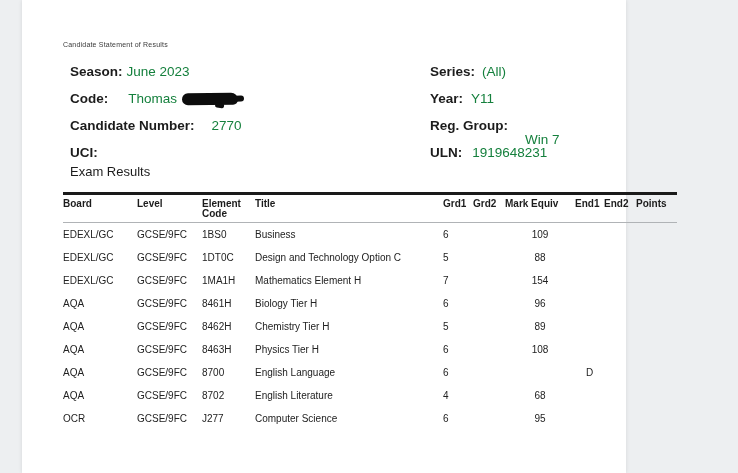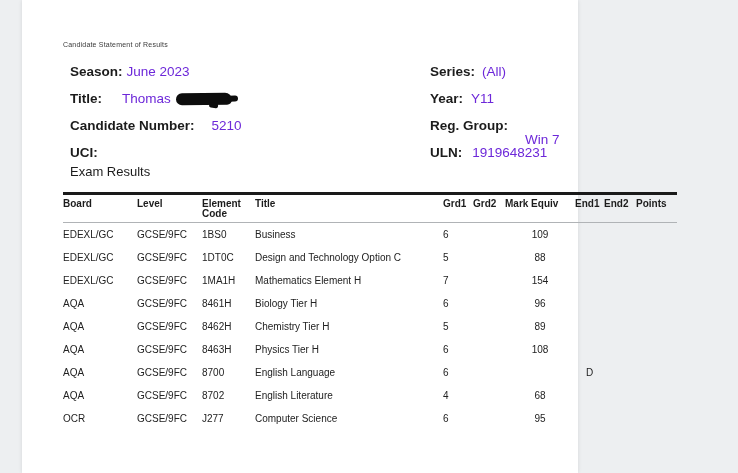--- a/index.html
+++ b/index.html
@@ -6,31 +6,32 @@
   body{
     width:738px;height:473px;position:relative;overflow:hidden;
     background:#edeff1;
     font-family:"Liberation Sans","DejaVu Sans",sans-serif;
     color:#222;
   }
   .page{
     position:absolute;left:22px;top:0;width:556px;height:473px;
     background:#ffffff;
     box-shadow:0 0 4px rgba(0,0,0,0.10);
+    padding-left:48px;
   }
   .doc-label{
     position:absolute;left:41px;top:41px;
     font-size:7px;letter-spacing:0.2px;color:#3a3a3a;
   }
   .info-col{position:absolute;top:58px;}
   .info-col.left{left:48px;}
   .info-col.right{left:408px;}
   .field{height:27px;display:flex;align-items:center;font-size:13.5px;}
   .field .lbl{font-weight:bold;color:#1c1c1c;}
-  .field .val{color:#6d28d9;}
+  .field .val{color:#15803d;}
   .info-col.left  .field:nth-child(1) .val{margin-left:4px;}
   .info-col.left  .field:nth-child(2) .val{margin-left:20px;}
   .info-col.left  .field:nth-child(3) .val{margin-left:17px;}
   .info-col.left  .field:nth-child(4) .val{margin-left:10px;}
   .info-col.right .field:nth-child(1) .val{margin-left:7px;}
   .info-col.right .field:nth-child(2) .val{margin-left:8px;}
   .info-col.right .field:nth-child(3) .val{margin-left:17px;margin-top:28px;}
   .info-col.right .field:nth-child(4) .val{margin-left:10px;}
   .redact{
     position:relative;display:inline-block;
@@ -77,27 +78,27 @@
 <div class="page">
 
   <div class="doc-label">Candidate Statement of Results</div>
 
   <div class="info-col left">
     <div class="field">
       <span class="lbl">Season:</span>
       <span class="val">June 2023</span>
     </div>
     <div class="field">
-      <span class="lbl">Title:</span>
+      <span class="lbl">Code:</span>
       <span class="val">Thomas</span>
       <span class="redact"></span>
     </div>
     <div class="field">
       <span class="lbl">Candidate Number:</span>
-      <span class="val">5210</span>
+      <span class="val">2770</span>
     </div>
     <div class="field">
       <span class="lbl">UCI:</span>
     </div>
   </div>
 
   <div class="info-col right">
     <div class="field">
       <span class="lbl">Series:</span>
       <span class="val">(All)</span>

